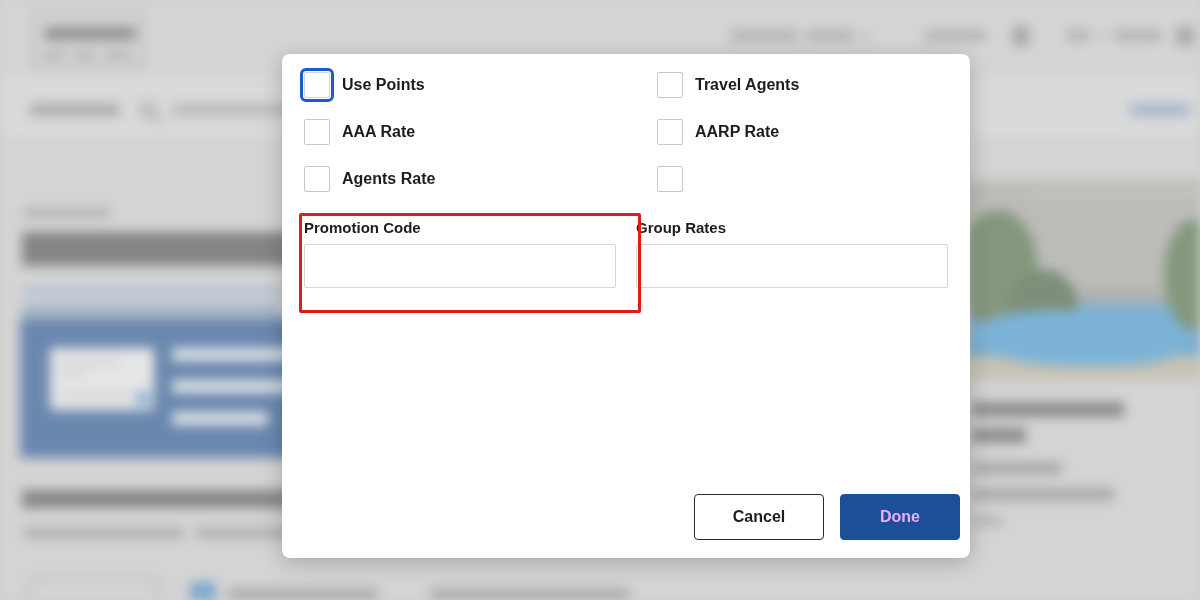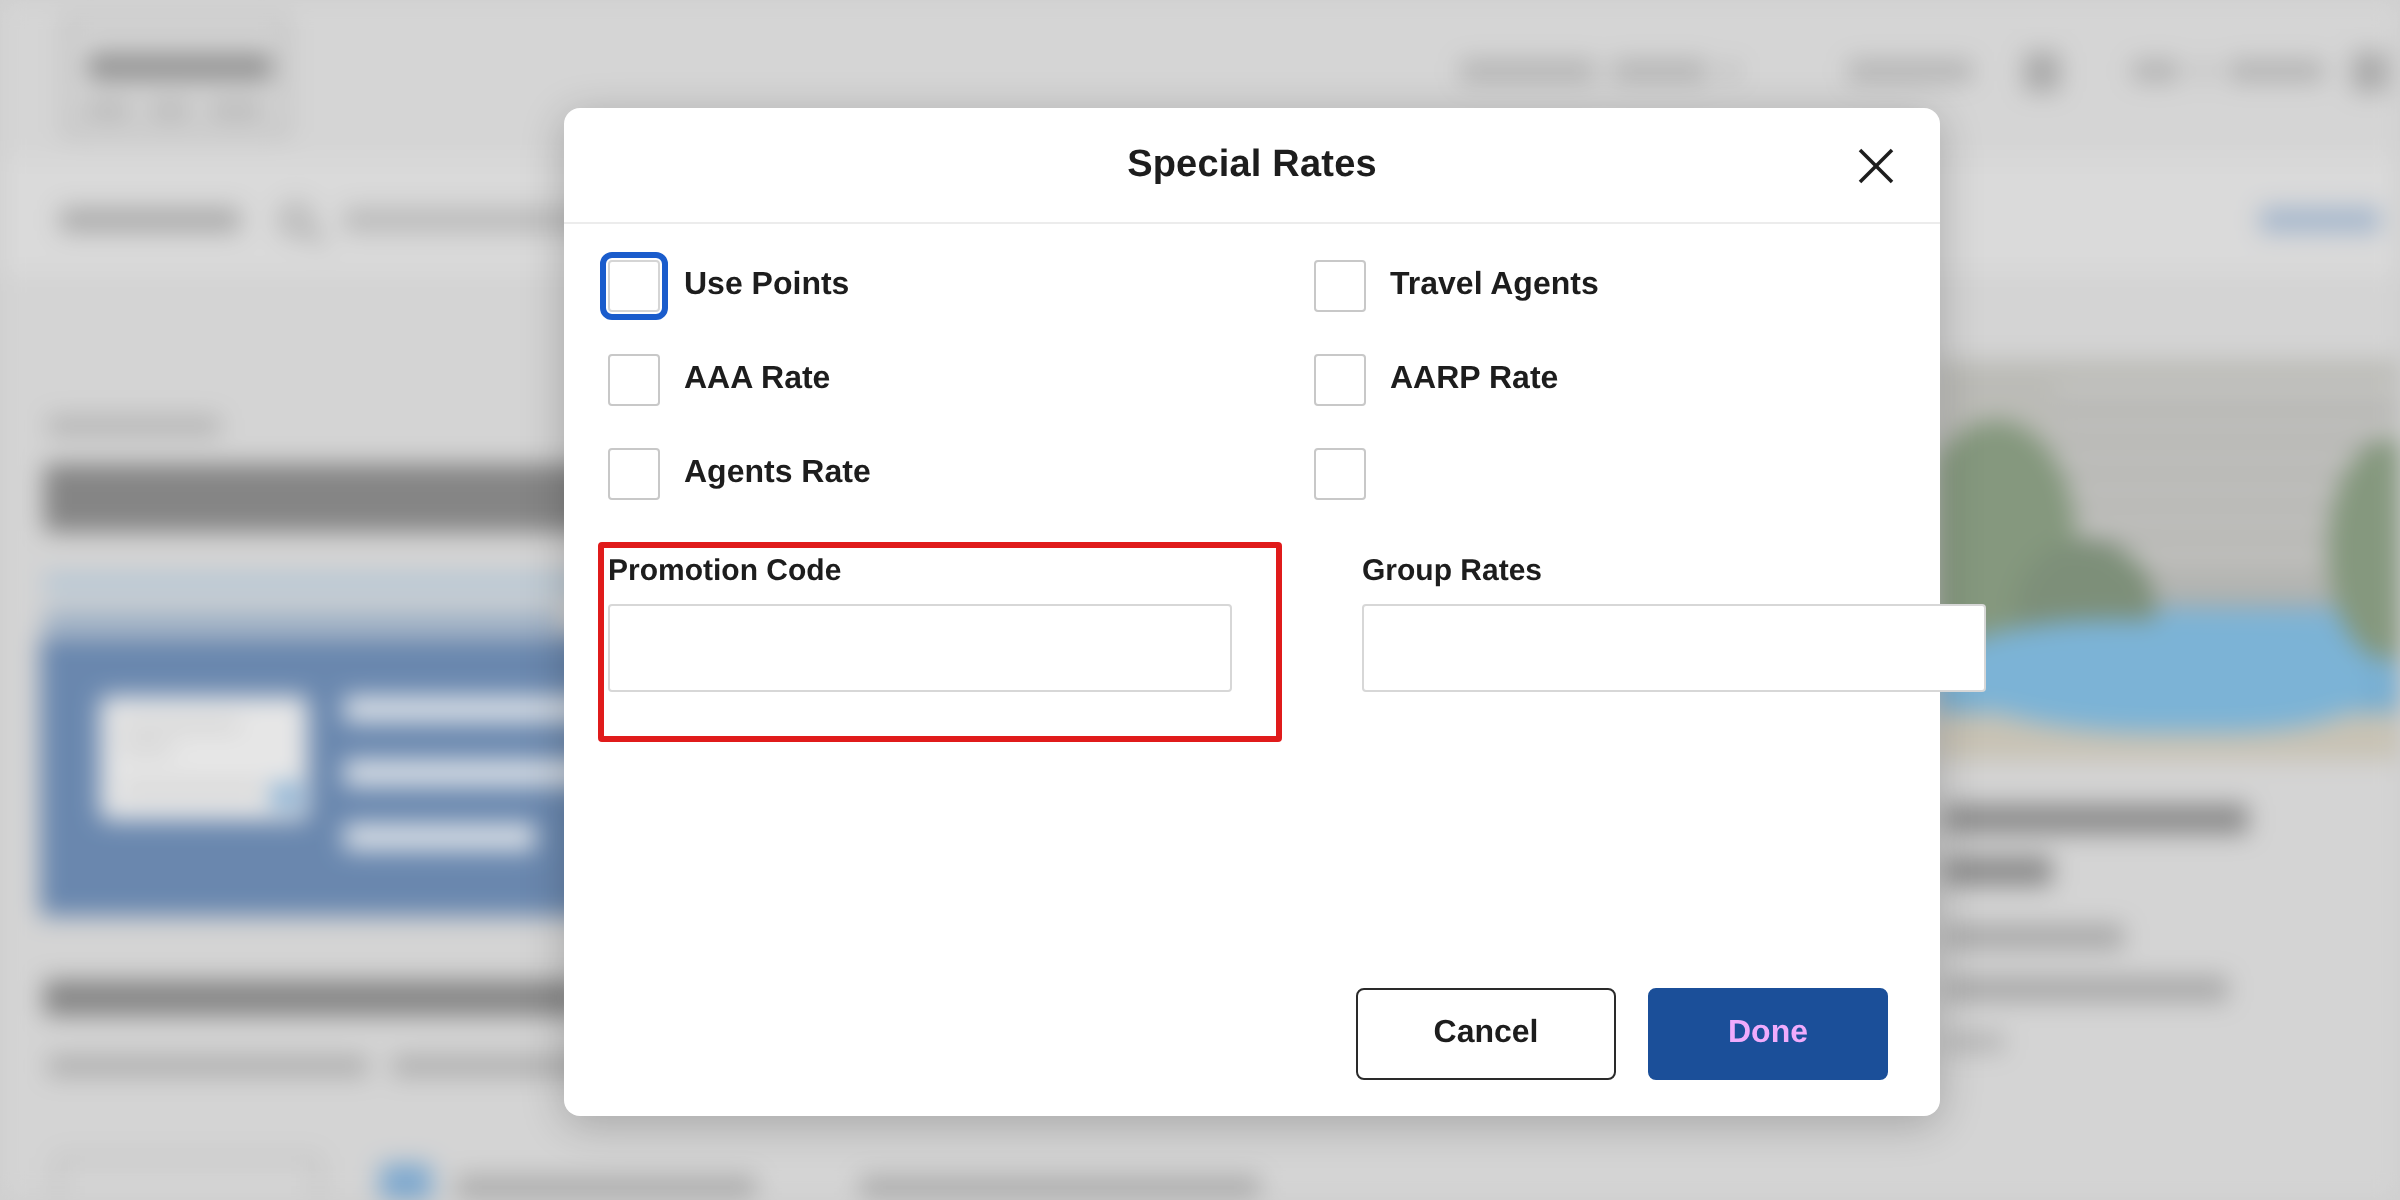--- a/index.html
+++ b/index.html
@@ -354,21 +354,20 @@
     white-space: nowrap;
   }
 
   
   .fields {
     margin-top: 27px;
     display: grid;
     grid-template-columns: 332px 1fr;
     column-gap: 0;
     row-gap: 0;
-    gap: 45px;
   }
   .field-label {
     font-size: 15px;
     font-weight: 700;
     color: #1d1d1d;
     margin-bottom: 8px;
     display: block;
   }
   .field-input {
     display: block;
@@ -397,21 +396,21 @@
     pointer-events: none;
   }
 
   .field-corp {
     margin-top: 19px;
   }
 
   
   .modal-footer {
     position: absolute;
-    right: 26px;
+    right: 10px;
     bottom: 18px;
     display: flex;
     gap: 16px;
     align-items: flex-start;
   }
   .btn {
     font-family: "Liberation Sans", sans-serif;
     font-size: 16px;
     font-weight: 700;
     border-radius: 4px;
@@ -497,32 +496,20 @@
   <div class="bg-hotel-line h2"></div>
   <div class="bg-hotel-line h3"></div>
   <div class="bg-hotel-line h4"></div>
   <div class="bg-hotel-line h5"></div>
 </div>
 
 <div class="bg-dim"></div>
 
 <div class="modal">
 
-  <div class="modal-header">
-    <div class="modal-title">Special Rates</div>
-
-    <button class="close-btn">
-      <span>
-        <svg width="22" height="22" viewBox="0 0 22 22" aria-hidden="true">
-          <line x1="3" y1="3" x2="19" y2="19" stroke="#1d1d1d" stroke-width="1.8"></line>
-          <line x1="19" y1="3" x2="3" y2="19" stroke="#1d1d1d" stroke-width="1.8"></line>
-        </svg>
-      </span>
-    </button>
-  </div>
 
   <div class="modal-body">
 
     <div class="cb-grid">
 
       <div class="cb-row focused">
         <span class="cb-box"></span>
         <span class="cb-label">Use Points</span>
       </div>
 

